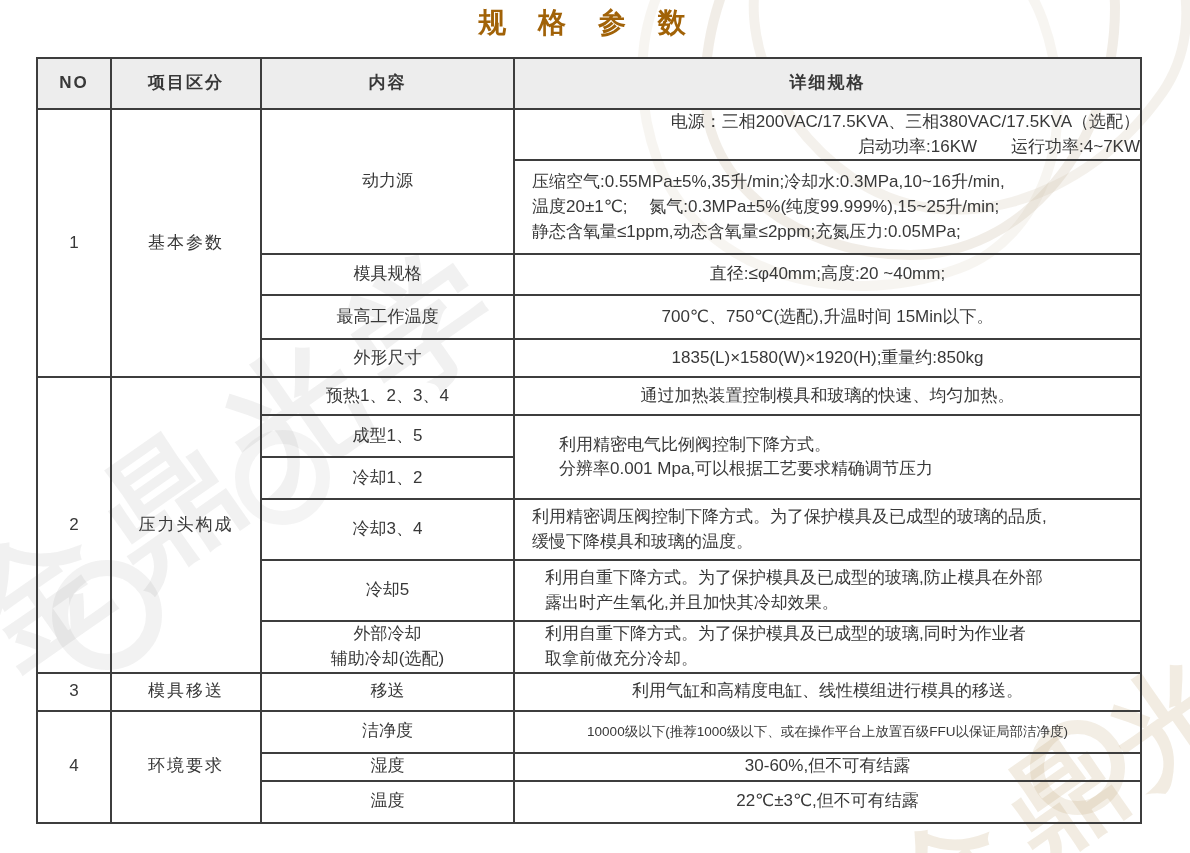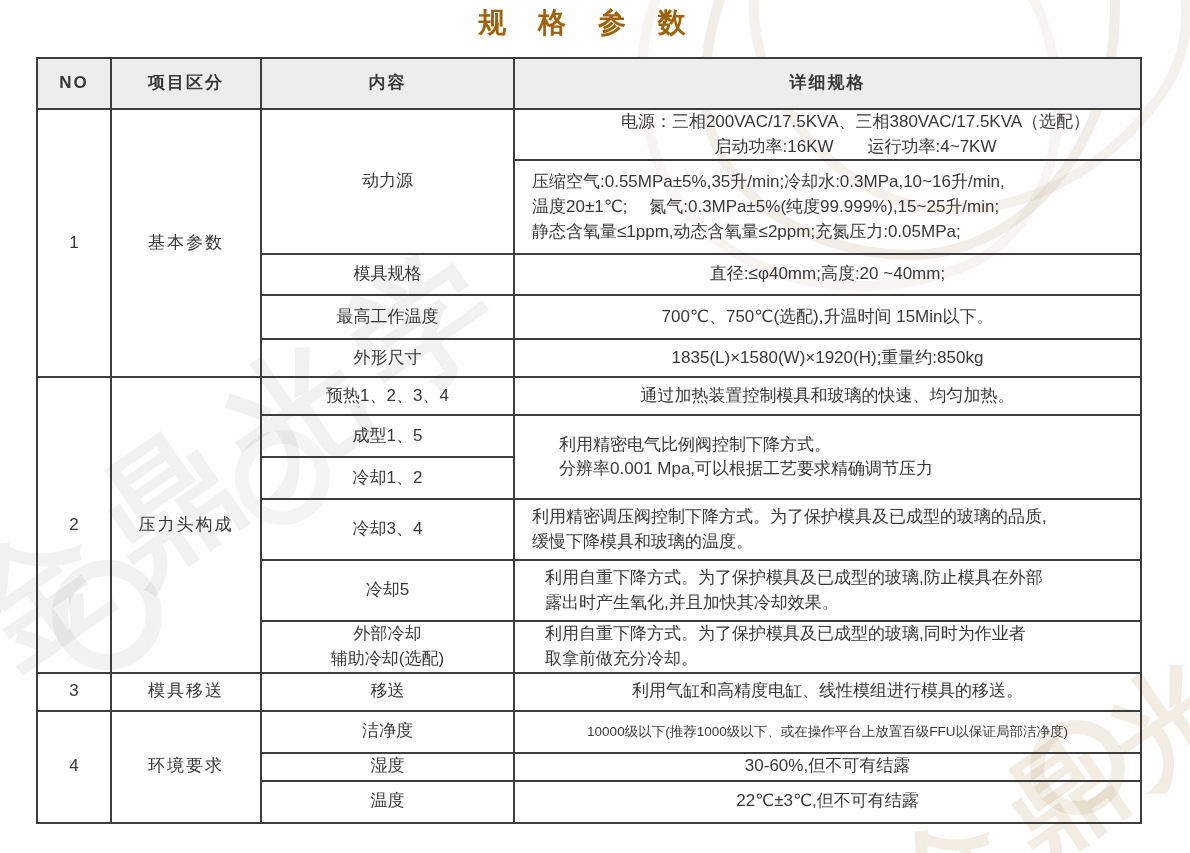--- a/index.html
+++ b/index.html
@@ -89,21 +89,21 @@
   tr.h94 { height: 94px; }
   tr.h41 { height: 41px; }
   tr.h44 { height: 44px; }
   tr.h38 { height: 38px; }
   tr.h42 { height: 42px; }
   tr.h61 { height: 61px; }
   tr.h62 { height: 48px; }
   tr.h40 { height: 28px; margin-left: 48px; }
 
   
-  td.det-left   { text-align: center; padding-left: 56px; }
+  td.det-left   { text-align: right; padding-left: 56px; }
   td.det-left-s { text-align: left; padding-left: 17px; }
   td.det-left-m { text-align: left; padding-left: 30px; }
   td.det-left-l { text-align: left; padding-left: 44px; }
   td.det-small  { font-size: 13.5px; letter-spacing: 0; }
 
   td.cat { letter-spacing: 2px; font-weight: 500; }
   td.cont { font-weight: 500; }
 </style>
 </head>
 <body>

